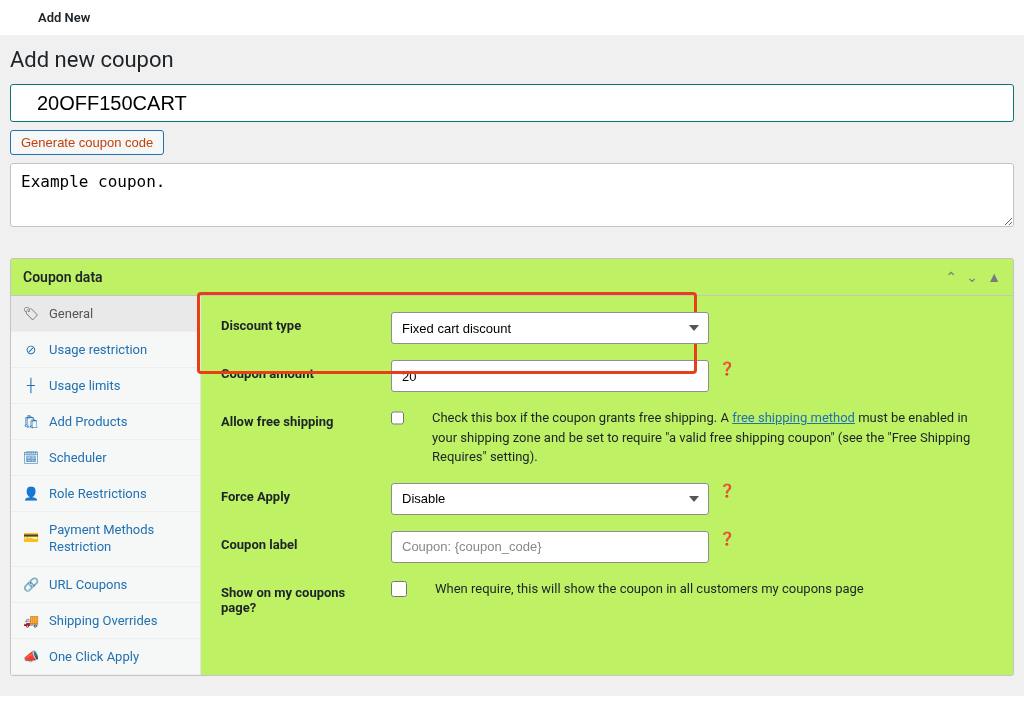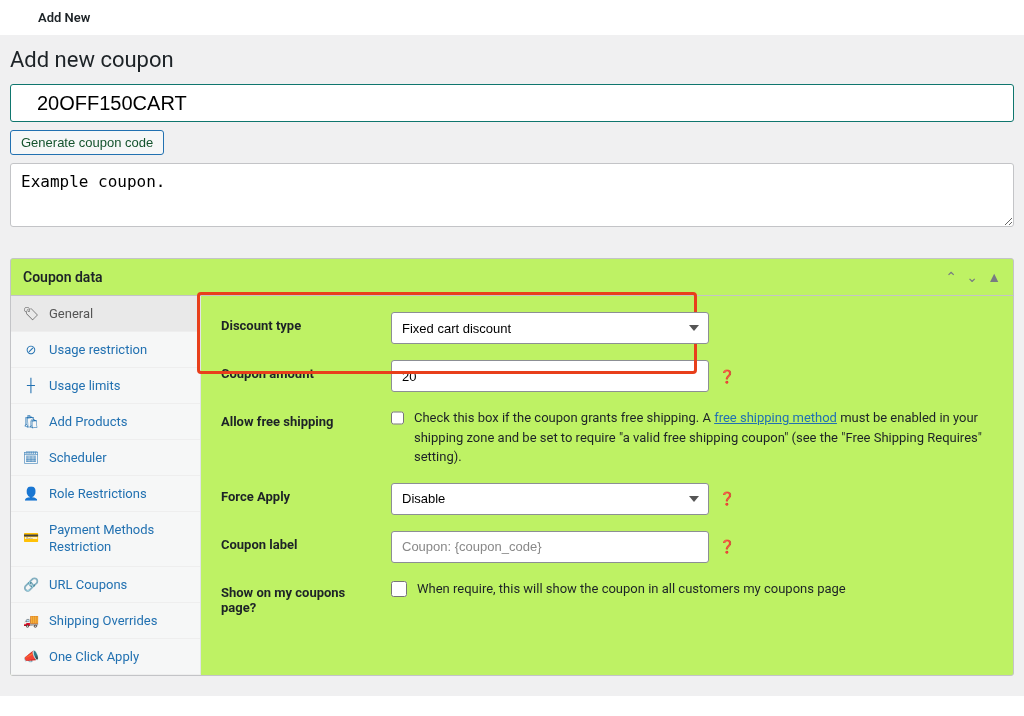--- a/index.html
+++ b/index.html
@@ -31,21 +31,21 @@
     border-radius: 3px;
     padding: 6px 26px;
     font-size: 20px;
     height: 38px;
   }
   .gen-btn {
     display: inline-block;
     margin-top: 8px;
     background: #f6f7f7;
     border: 1px solid #2271b1;
-    color: #14532d;
+    color: #c2410c;
     padding: 4px 10px;
     border-radius: 3px;
     font-size: 13px;
     cursor: pointer;
   }
   .desc-area {
     width: 100%;
     margin-top: 8px;
     border: 1px solid #c3c4c7;
     border-radius: 3px;
@@ -112,21 +112,21 @@
     align-items: flex-start;
     margin-bottom: 16px;
   }
   .row-label {
     width: 142px;
     padding-top: 6px;
     font-size: 13px;
     color: #1d2327;
     font-weight: bold;
   }
-  .row-field { flex: 1; display: flex; align-items: center; gap: 10px; padding-left: 28px; }
+  .row-field { flex: 1; display: flex; align-items: flex-start; gap: 10px; padding-left: 28px; }
   .select, .txt {
     width: 318px;
     height: 32px;
     border: 1px solid #8c8f94;
     border-radius: 3px;
     background: #fff;
     padding: 0 28px 0 10px;
     font-size: 13px;
   }
   .select-wrap { position: relative; display: inline-block; }
@@ -142,21 +142,21 @@
     pointer-events: none;
   }
   .help-circ {
     width: 16px; height: 16px;
     display: inline-flex;
     align-items: center; justify-content: center;
     color: #666;
     font-size: 13px;
     cursor: help;
   }
-  .chk-line { display: flex; align-items: flex-start; gap: 10px; max-width: 620px; }
+  .chk-line { display: flex; align-items: flex-start; gap: 28px; max-width: 620px; }
   .chk { width: 16px; height: 16px; margin-top: 2px; }
   .chk-text { font-size: 13px; line-height: 1.5; color: #1d2327; }
   .chk-text a { color: #2271b1; text-decoration: underline; }
   .highlight-box {
     position: absolute;
     border: 3px solid #e83f1b;
     border-radius: 4px;
     pointer-events: none;
   }
   .placeholder-style::placeholder { color: #888; }

